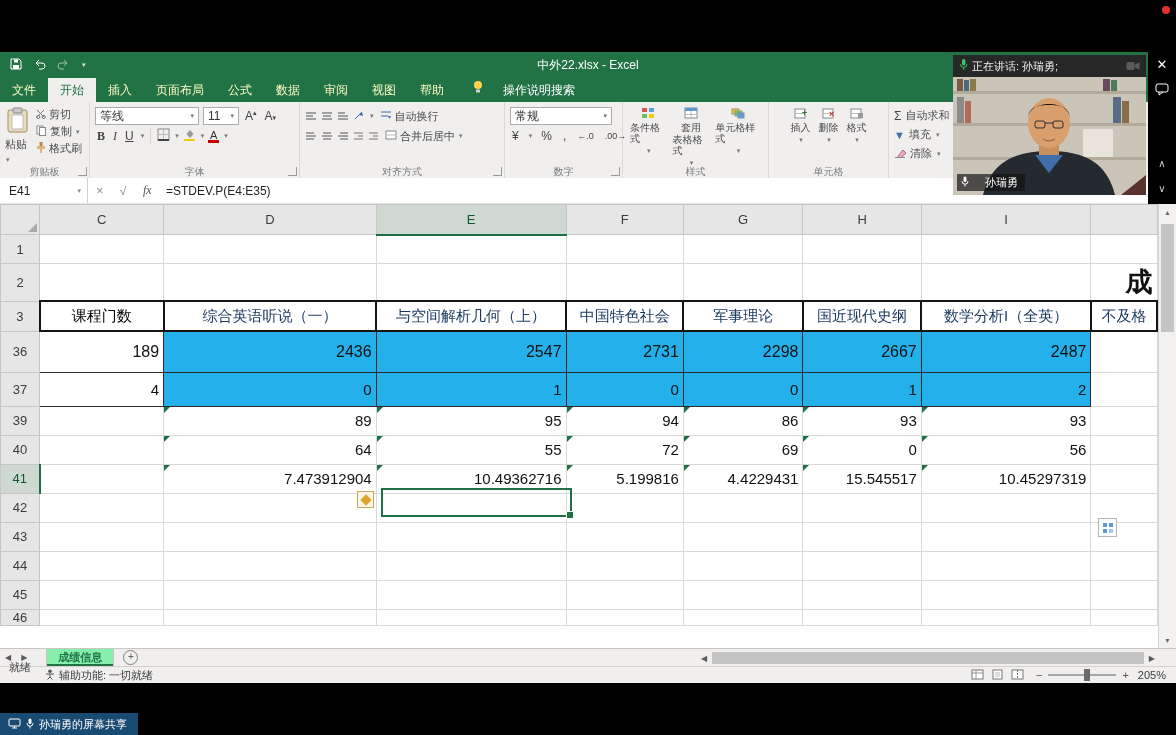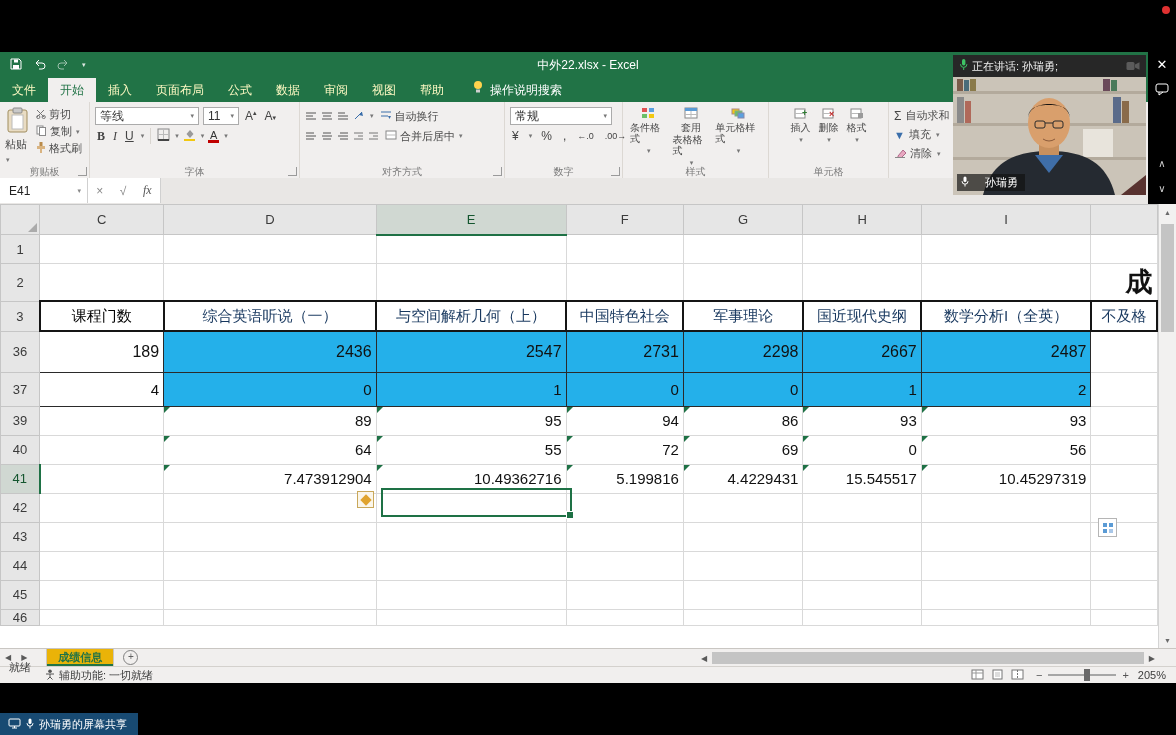--- a/index.html
+++ b/index.html
@@ -15,21 +15,21 @@
   .qat{position:absolute;left:10px;top:0;height:26px;display:flex;align-items:center;gap:11px;color:#fff;}
   .qat .dd{font-size:7px;color:#dfe9e3;}
   .win-title{position:absolute;left:0;right:0;top:0;line-height:26px;text-align:center;
     color:#fff;font-size:12px;pointer-events:none;}
 
   .tabsrow{position:absolute;left:0;top:26px;width:100%;height:24px;background:var(--excel-green,#217346);
     display:flex;align-items:flex-end;}
   .tabs-flex{display:flex;height:100%;}
   .rtab{padding:0 12px;font-size:12px;color:#fef9c3;line-height:24px;white-space:nowrap;}
   .rtab.active{background:#f1efee;color:var(--excel-green,#217346);}
-  .tellme{display:flex;align-items:center;gap:6px;color:#fff;font-size:12px;line-height:24px;margin-left:16px;}
+  .tellme{display:flex;align-items:center;gap:19px;color:#fff;font-size:12px;line-height:24px;margin-left:16px;}
 
   .ribbon{position:absolute;left:0;top:50px;width:100%;height:76px;background:#f1efee;
     border-bottom:1px solid #d8d4d0;display:flex;}
   .grp{position:relative;height:100%;border-right:1px solid #dcd8d3;padding:4px 5px 13px 5px;box-sizing:border-box;flex:none;}
   .grp-label{position:absolute;bottom:0;left:0;right:0;text-align:center;font-size:10px;color:#7b7b7b;line-height:12px;white-space:nowrap;}
   .launcher{position:absolute;right:2px;bottom:2px;width:8px;height:8px;
     border-right:1px solid #9a9a9a;border-bottom:1px solid #9a9a9a;}
   .rowline{display:flex;align-items:center;gap:4px;height:20px;}
   .mini-btn{display:flex;align-items:center;gap:3px;font-size:11px;color:#4a4a4a;height:17px;padding:0 2px;white-space:nowrap;}
   .dd{font-size:7px;color:#777;margin-left:1px;}
@@ -93,21 +93,21 @@
     border:1px solid #b5b5b5;display:flex;align-items:center;justify-content:center;}
 
   .vscroll{position:absolute;left:1158px;top:152px;width:18px;height:444px;background:#f2f1f0;border-left:1px solid #d4d4d4;box-sizing:border-box;}
   .vs-arrow{height:16px;display:flex;align-items:center;justify-content:center;font-size:7px;color:#6a6a6a;}
   .vs-thumb{position:absolute;left:2px;top:20px;width:13px;height:108px;background:#c4c4c4;}
   .vs-down{position:absolute;bottom:0;left:0;right:0;}
 
   .sheetbar{position:absolute;left:0;top:596px;width:100%;height:18px;background:#f1efee;
     border-top:1px solid #c9c6c2;display:flex;align-items:center;box-sizing:border-box;}
   .st-arrow{color:#5a5a5a;font-size:8px;padding:0 5px;}
-  .sheet-tab{background:#eab308;color:var(--excel-green,#217346);font-weight:700;font-size:11px;padding:0 11px;
+  .sheet-tab{background:#86efac;color:var(--excel-green,#217346);font-weight:700;font-size:11px;padding:0 11px;
     height:100%;display:flex;align-items:center;border-left:1px solid #c9c6c2;border-right:1px solid #c9c6c2;
     box-shadow:inset 0 -2px 0 var(--excel-green,#217346);margin-left:14px;box-sizing:border-box;}
   .add-sheet{width:13px;height:13px;border-radius:50%;border:1px solid #808080;color:#606060;
     font-size:10px;line-height:11px;text-align:center;margin-left:9px;}
   .hscroll{position:absolute;right:18px;top:0;width:460px;height:18px;display:flex;align-items:center;}
   .hs-arrow{color:#5a5a5a;font-size:8px;padding:0 3px;}
   .hs-thumb{flex:1;height:12px;background:#c4c4c4;margin:0 2px;}
 
   .statusbar{position:absolute;left:0;top:614px;width:100%;height:17px;background:#f1efee;
     border-top:1px solid #d4d1cd;display:flex;align-items:center;box-sizing:border-box;font-size:11px;color:#3c3c3c;}
@@ -446,20 +446,23 @@
     <div class="fbar">
       <div class="namebox">
           <span>E41</span>
           <span class="nb-dd">▾</span>
         </div>
       <div class="fbtns">
         <span>×</span>
         <span>√</span>
         <span class="fb-fx"><i>fx</i></span>
       </div>
+      <div class="fx-input">
+          <span>=STDEV.P(E4:E35)</span>
+        </div>
     </div>
 
     <div class="gridwrap">
       <table class="sheet" id="sheet-table">
           <colgroup>
             <col style="width:40px">
             <col style="width:126px">
             <col style="width:215px">
             <col style="width:191px">
             <col style="width:118px">

